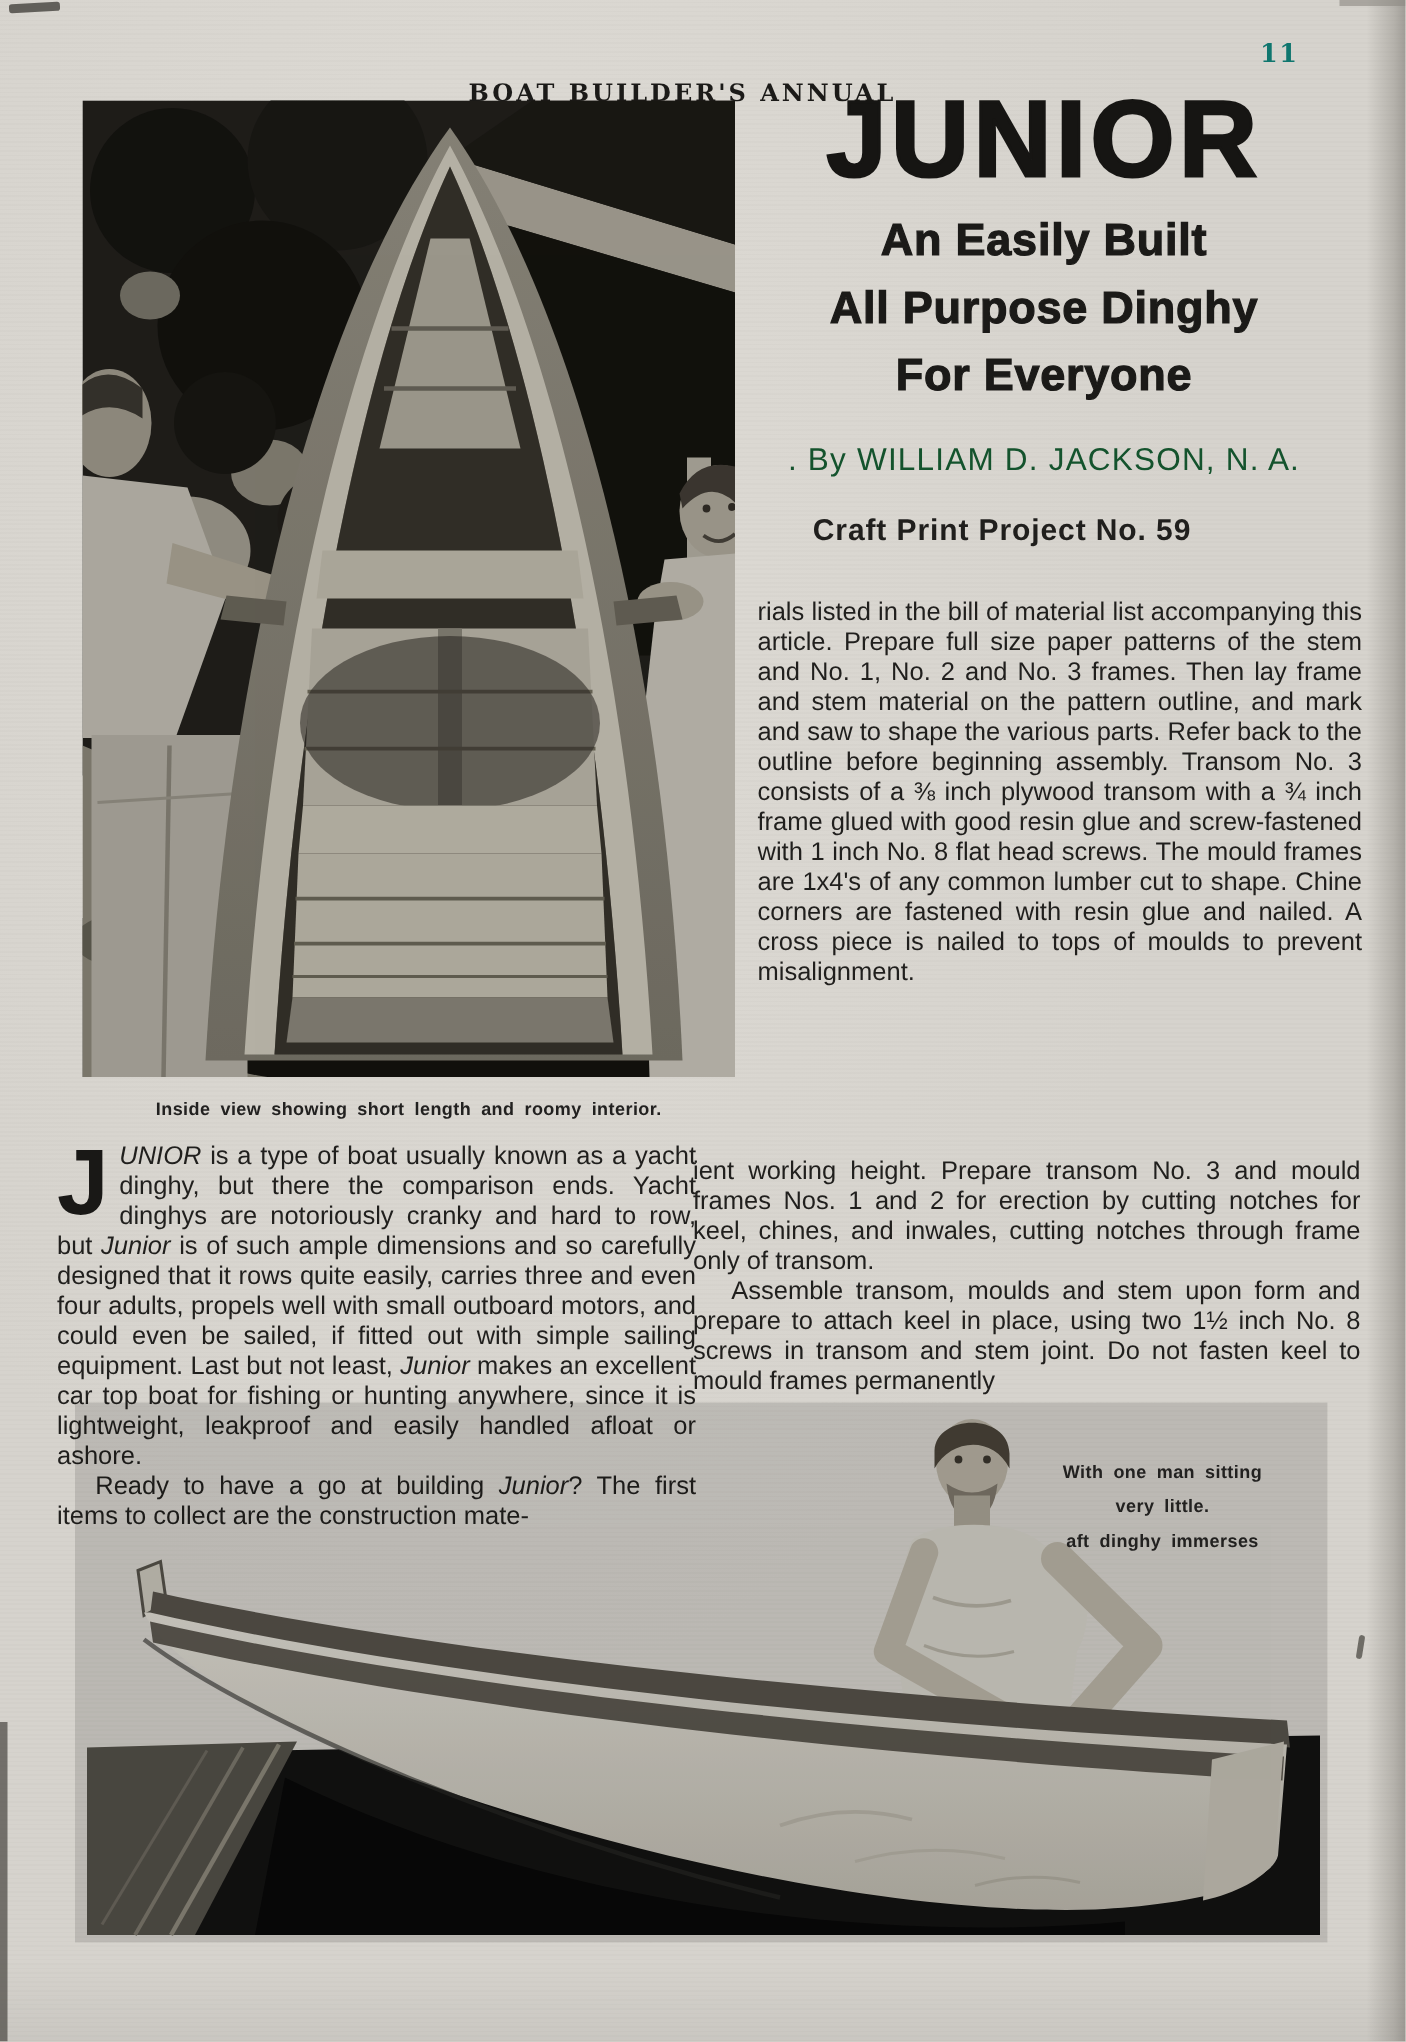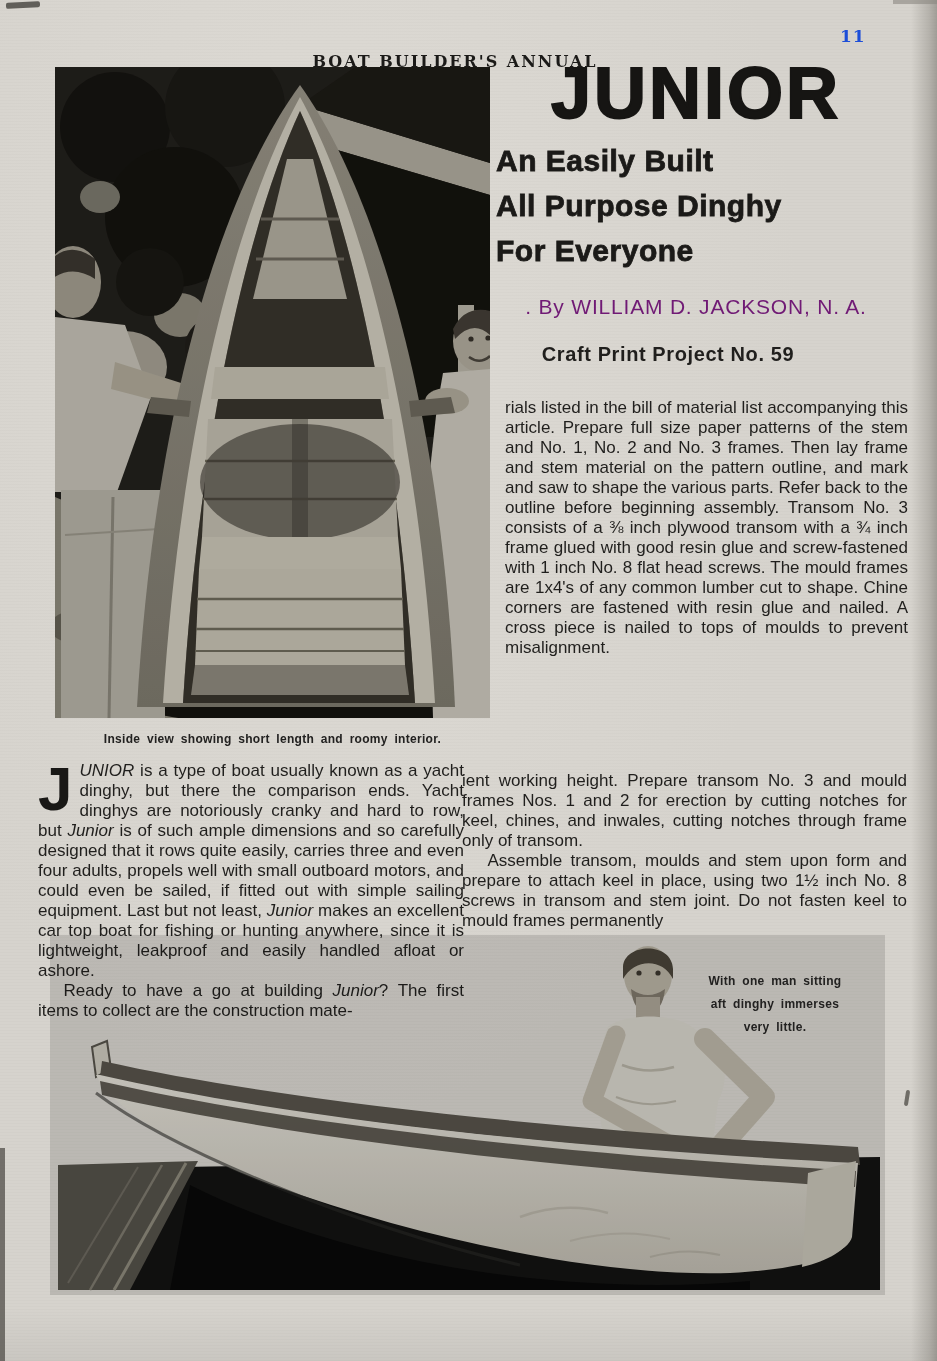--- a/index.html
+++ b/index.html
@@ -14,39 +14,39 @@
     color:#1d1c1a;
   }
   .abs{position:absolute;}
   
   .running-head{
     left:0;top:28px;width:910px;text-align:center;
     font-family:"DejaVu Serif","Liberation Serif",serif;
     font-weight:bold;font-size:16px;letter-spacing:2px;color:#1b1a18;margin-top:24px;
   }
   .page-num{
-    left:840px;top:26px;font-weight:bold;font-size:17px;letter-spacing:1px;color:#1d4ed8;
+    left:840px;top:26px;font-weight:bold;font-size:17px;letter-spacing:1px;color:#0f766e;
   }
   
   .headline{
     left:496px;top:54px;width:400px;text-align:center;
     font-family:"Liberation Sans","DejaVu Sans",sans-serif;
     font-weight:bold;font-size:72px;line-height:78px;letter-spacing:3px;
     color:#161513;-webkit-text-stroke:2px #161513;
   }
   .subhead{
-    left:496px;top:138px;width:400px;
+    left:496px;top:138px;width:400px;text-align:center;
     font-family:"Liberation Sans","DejaVu Sans",sans-serif;
     font-weight:bold;font-size:30px;line-height:45px;letter-spacing:.5px;
     color:#1b1a18;-webkit-text-stroke:.8px #1b1a18;
   }
   .byline{
     left:496px;top:295px;width:400px;text-align:center;
     font-family:"Liberation Sans","DejaVu Sans",sans-serif;
-    font-size:21px;letter-spacing:.8px;color:#701a75;
+    font-size:21px;letter-spacing:.8px;color:#14532d;
   }
   .project-line{
     left:468px;top:343px;width:400px;text-align:center;
     font-family:"Liberation Sans","DejaVu Sans",sans-serif;
     font-weight:bold;font-size:20px;letter-spacing:.6px;color:#201f1d;
   }
   
   .copy{
     font-family:Liberation Sans, sans-serif;
     font-size:17px;line-height:20px;text-align:justify;color:#201f1d;
@@ -242,21 +242,21 @@
       <path d="M600,322 q 36,-10 70,-2" stroke="#aeaa9e" stroke-width="2" fill="none"></path>
       <path d="M140,250 C 300,330 520,362 700,346 L 700,355 L 120,355 Z" fill="#090909"></path>
       <path d="M46,158 C 120,214 300,290 470,330" stroke="#2a2a27" stroke-width="3" fill="none" opacity=".6"></path>
     </g>
     <rect x="0" y="0" width="835" height="360" filter="url(#grain2)" opacity=".12"></rect>
   </svg>
 </figure>
 
 <div class="abs photo-caption" id="caption-dinghy">
   <div>With one man sitting</div>
+  <div>very little.</div>
   <div>aft dinghy immerses</div>
-  <div>very little.</div>
 </div>
 
 <div class="abs edge-right"></div>
 <div class="abs edge-left-sliver"></div>
 <div class="abs speck-a"></div>
 <div class="abs speck-b"></div>
 <div class="abs speck-c"></div>
 
 </body></html>

